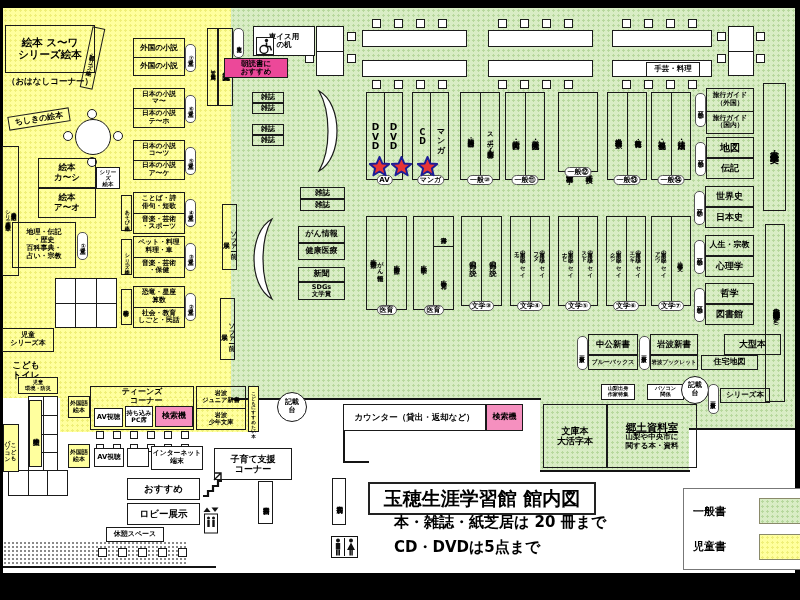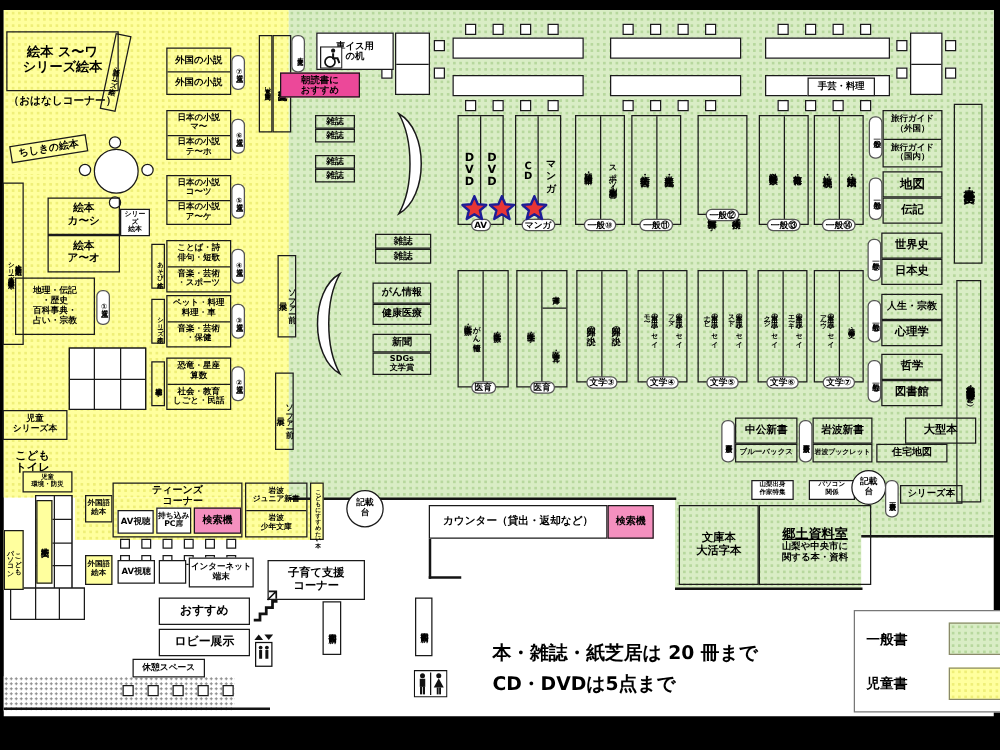--- a/index.html
+++ b/index.html
@@ -677,20 +677,21 @@
           <rect x="4.8" y="7" width="4.4" height="6.5" fill="#111"></rect>
           <rect x="5" y="13.5" width="1.7" height="6" fill="#111"></rect>
           <rect x="7.3" y="13.5" width="1.7" height="6" fill="#111"></rect>
           <circle cx="20" cy="4.5" r="2" fill="#111"></circle>
           <polygon points="20,6.5 24,14 16,14" fill="#111"></polygon>
           <rect x="18.4" y="14" width="1.5" height="5.5" fill="#111"></rect>
           <rect x="20.3" y="14" width="1.5" height="5.5" fill="#111"></rect>
         </svg>
       </div>
     </div>
+  <div id="title-box">玉穂生涯学習館 館内図</div>
   <div id="note1">本・雑誌・紙芝居は 20 冊まで</div>
   <div id="note2">CD・DVDは5点まで</div>
   <div id="legend">
     <div class="lrow">
       <span class="llab">一般書</span>
       <span class="lsw zg"></span>
     </div>
     <div class="lrow">
       <span class="llab">児童書</span>
       <span class="lsw zy"></span>

